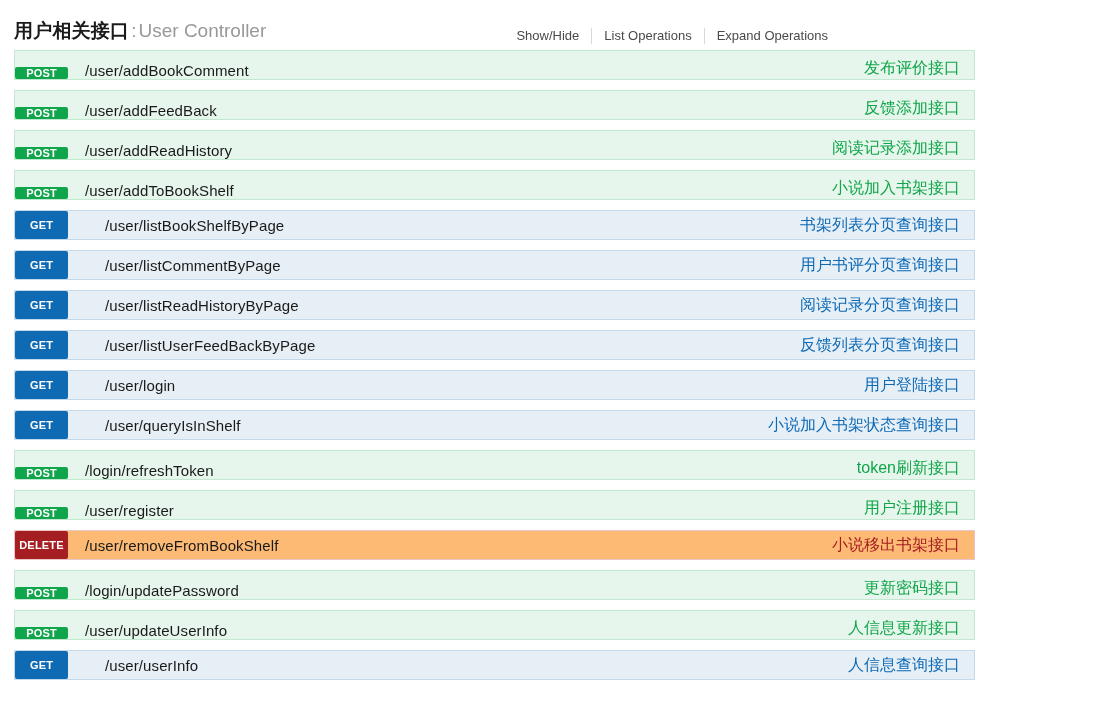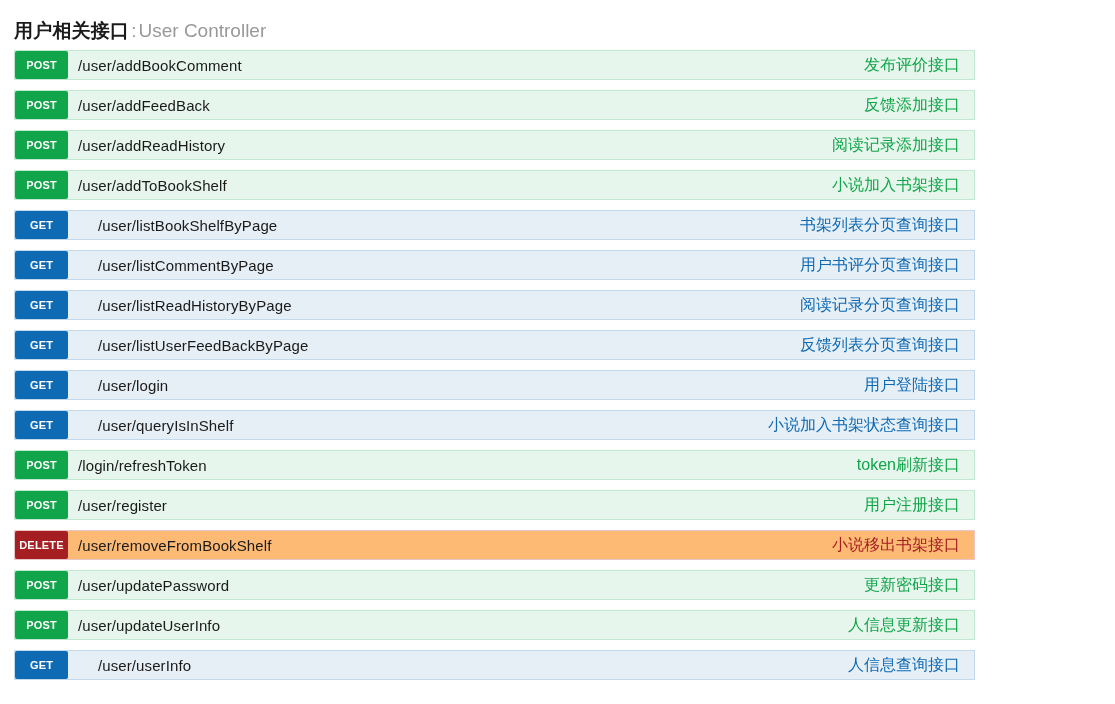--- a/index.html
+++ b/index.html
@@ -101,21 +101,21 @@
     display: flex;
     align-items: center;
     justify-content: center;
     border-radius: 2px;
     box-sizing: border-box;
   }
   .path {
     flex: 1;
     display: flex;
     align-items: center;
-    padding-left: 10px;
+    padding-left: 17px;
     font-size: 15px;
     color: #1a1a1a;
     letter-spacing: 0.1px;
     white-space: nowrap;
     overflow: hidden;
   }
   .summary {
     display: flex;
     align-items: center;
     justify-content: flex-end;
@@ -123,39 +123,46 @@
     font-size: 16px;
     white-space: nowrap;
   }
 
   
   .endpoint.get { background: #e7eff6; border-color: #c3d9ec; gap: 20px; }
   .endpoint.get .method { background: #0f6ab4; }
   .endpoint.get .summary { color: #0f6ab4; }
 
   
-  .endpoint.post { background: #e7f6ec; border-color: #c3e8d1; }
+  .endpoint.post { background: #e7f6ec; border-color: #c3e8d1; align-items: flex-end; }
   .endpoint.post .method { background: #10a54a; }
   .endpoint.post .summary { color: #10a54a; }
 
   
   .endpoint.delete { background: #fdba74; border-color: #e8c6c7; }
   .endpoint.delete .method { background: #a41e22; }
   .endpoint.delete .summary { color: #a41e22; }
 </style>
 </head>
 <body>
 
 <div class="resource">
 
   <div class="resource-heading">
     <div class="resource-title">
       <span class="cn">用户相关接口</span><span class="sep">:</span><span class="en">User Controller</span>
     </div>
 
+    <div class="resource-options">
+      <a href="#">Show/Hide</a>
+      <span class="divider"></span>
+      <a href="#">List Operations</a>
+      <span class="divider"></span>
+      <a href="#">Expand Operations</a>
+    </div>
   </div>
 
   <ul class="endpoints" id="endpoint-list">
       <li class="endpoint post">
         <span class="method">POST</span>
         <span class="path">/user/addBookComment</span>
         <span class="summary">发布评价接口</span>
       </li>
       <li class="endpoint post">
         <span class="method">POST</span>
@@ -212,21 +219,21 @@
         <span class="path">/user/register</span>
         <span class="summary">用户注册接口</span>
       </li>
       <li class="endpoint delete">
         <span class="method">DELETE</span>
         <span class="path">/user/removeFromBookShelf</span>
         <span class="summary">小说移出书架接口</span>
       </li>
       <li class="endpoint post">
         <span class="method">POST</span>
-        <span class="path">/user/updatePassword</span>
+        <span class="path">/login/updatePassword</span>
         <span class="summary">更新密码接口</span>
       </li>
       <li class="endpoint post">
         <span class="method">POST</span>
         <span class="path">/user/updateUserInfo</span>
         <span class="summary">人信息更新接口</span>
       </li>
       <li class="endpoint get">
         <span class="method">GET</span>
         <span class="path">/user/userInfo</span>

